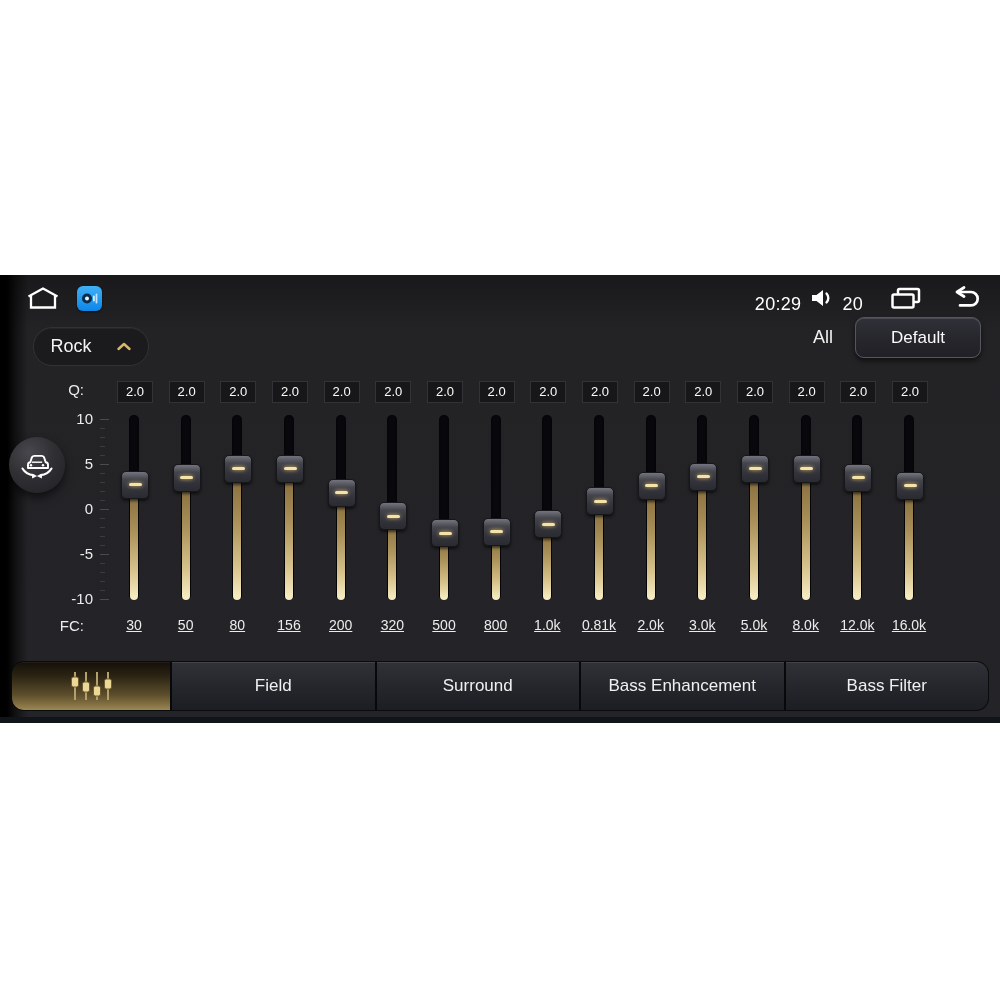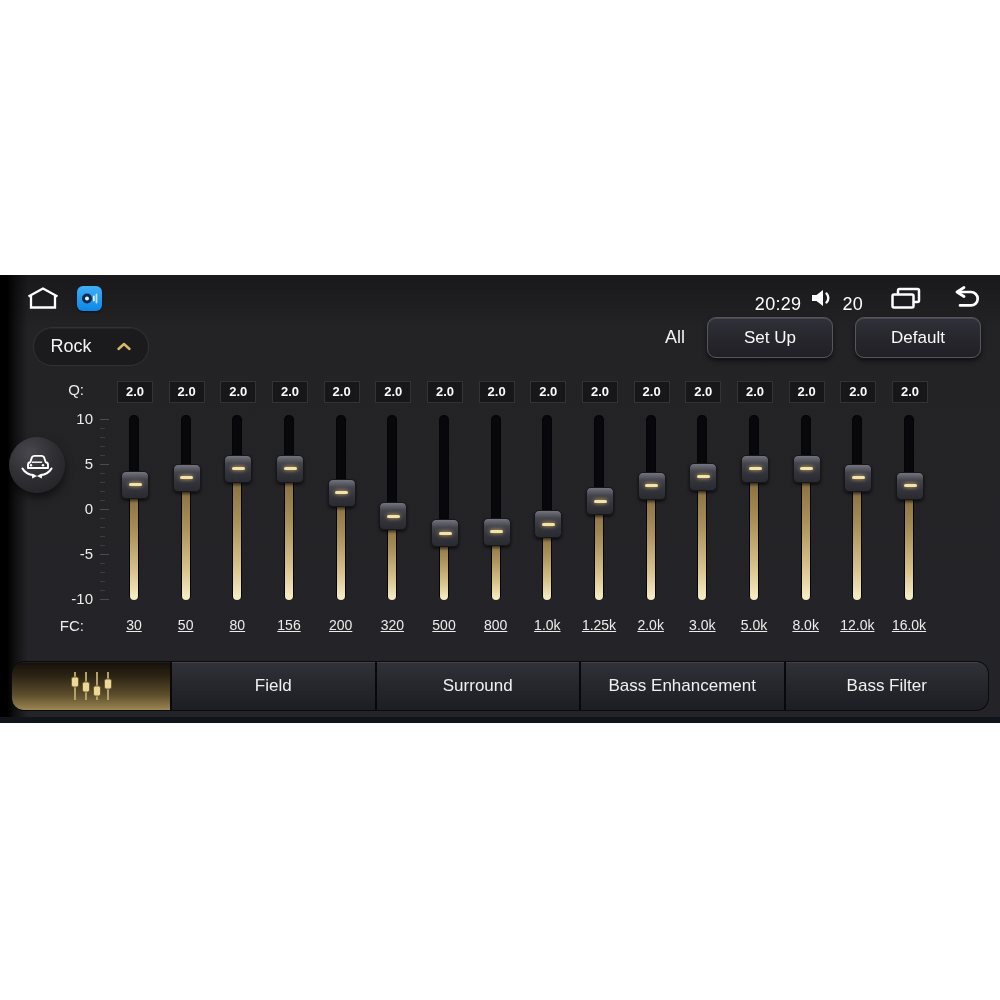--- a/index.html
+++ b/index.html
@@ -35,21 +35,21 @@
     color:#fafafa;font-size:17px;}
 
   
   .eq-label{position:absolute;left:38px;width:46px;text-align:right;color:#ececec;font-size:15px;z-index:3;}
   .axis-label{position:absolute;width:55px;left:38px;text-align:right;color:#ececec;font-size:15px;height:20px;line-height:20px;z-index:3;}
   .tick{position:absolute;height:1px;background:#3c3c40;z-index:2;}
   .tick.major{background:#4a4a50;}
 
   .eq-col{position:absolute;top:100px;width:52px;height:270px;z-index:2;}
   .q-box{position:absolute;top:6px;left:50%;margin-left:-17px;width:34px;height:20px;border-radius:0;
-    background:#17171a;border:1px solid #333337;color:#fbfbfb;font-size:13px;line-height:20px;text-align:center;font-weight:bold;}
+    background:#17171a;border:1px solid #333337;color:#fbfbfb;font-size:13px;line-height:20px;text-align:center;}
   .track{position:absolute;left:21px;top:40px;width:10px;height:185px;border-radius:5px;background:#08080c;
     box-shadow:inset 0 0 2px #000;}
   .track-fill{position:absolute;left:22px;width:8px;border-radius:3px 3px 4px 4px;
     background:linear-gradient(180deg,#7e6638 0%,#a98f58 40%,#d8c38c 75%,#f8efc7 100%);}
   .handle{position:absolute;left:13px;width:26px;height:26px;border-radius:5px;
     background:linear-gradient(180deg,#74747f 0%,#44444c 28%,#33333b 65%,#2a2a31 100%);
     border:1px solid #17171b;box-shadow:0 2px 3px rgba(0,0,0,.6);display:flex;align-items:center;justify-content:center;}
   .handle-line{width:13px;height:3px;border-radius:2px;background:#f3e3a8;box-shadow:0 0 4px #d9b96a;}
   .freq{position:absolute;top:242px;left:0;width:100%;text-align:center;color:#ececec;font-size:14px;text-decoration:underline;}
 
@@ -123,21 +123,20 @@
     <div class="rock-pill">
       <span class="lbl">Rock</span>
       <span style="display:flex;">
         <svg width="16" height="9" viewBox="0 0 16 9">
             <path d="M2.5 7 L8 2 L13.5 7" fill="none" stroke="#d8b96a" stroke-width="2.4" stroke-linecap="round" stroke-linejoin="round"></path>
           </svg>
       </span>
     </div>
     <div class="action-row">
       <span class="scope-label">All</span>
-      <div class="btn">Set Up</div>
       <div class="btn">Default</div>
     </div>
 
     <div class="eq-label" style="top:106px;">Q:</div>
     <div class="eq-label" style="top:342px;">FC:</div>
 
     <div id="eq-generated">
         <div class="axis-label" style="top: 134px;">10</div>
         <div class="axis-label" style="top: 179px;">5</div>
         <div class="axis-label" style="top: 224px;">0</div>
@@ -245,21 +244,21 @@
           </div>
           <div class="freq">1.0k</div>
         </div>
         <div class="eq-col" style="left: 573px;">
           <div class="q-box">2.0</div>
           <div class="track"></div>
           <div class="track-fill" style="top: 125px; height: 100px;"></div>
           <div class="handle" style="top: 112px;">
             <div class="handle-line"></div>
           </div>
-          <div class="freq">1.25k</div>
+          <div class="freq">0.81k</div>
         </div>
         <div class="eq-col" style="left: 624.667px;">
           <div class="q-box">2.0</div>
           <div class="track"></div>
           <div class="track-fill" style="top: 109.7px; height: 115.3px;"></div>
           <div class="handle" style="top: 96.7px;">
             <div class="handle-line"></div>
           </div>
           <div class="freq">2.0k</div>
         </div>

